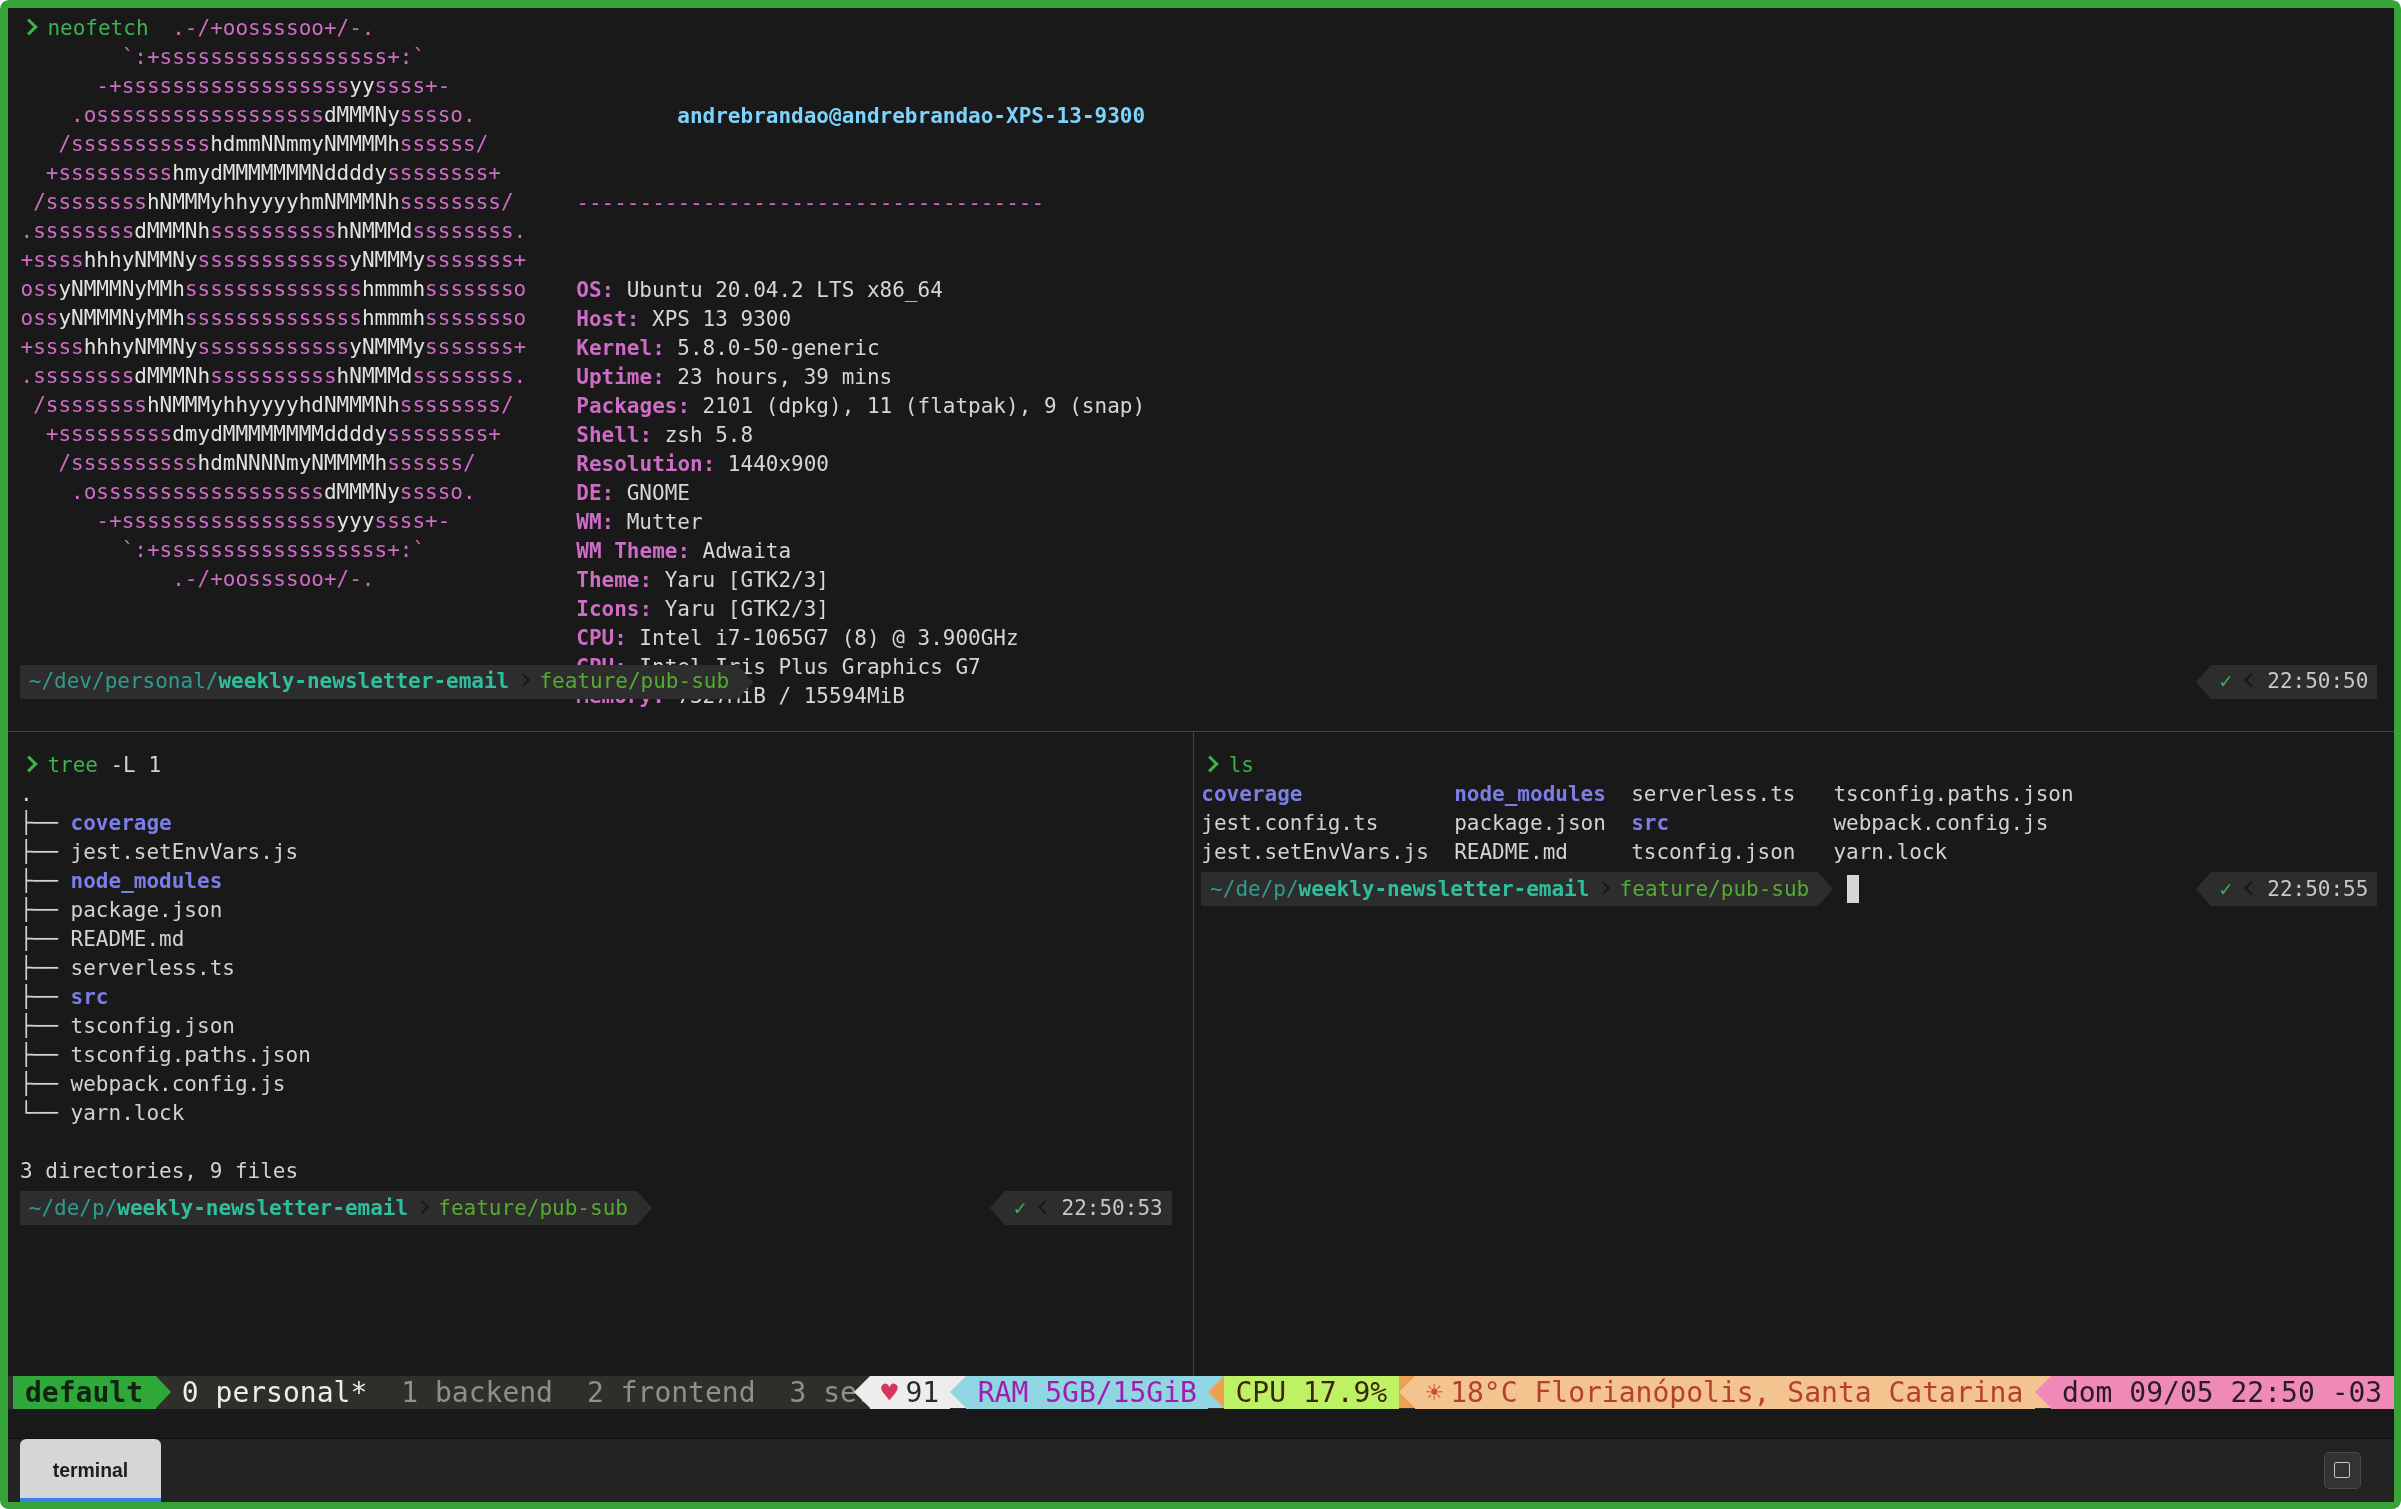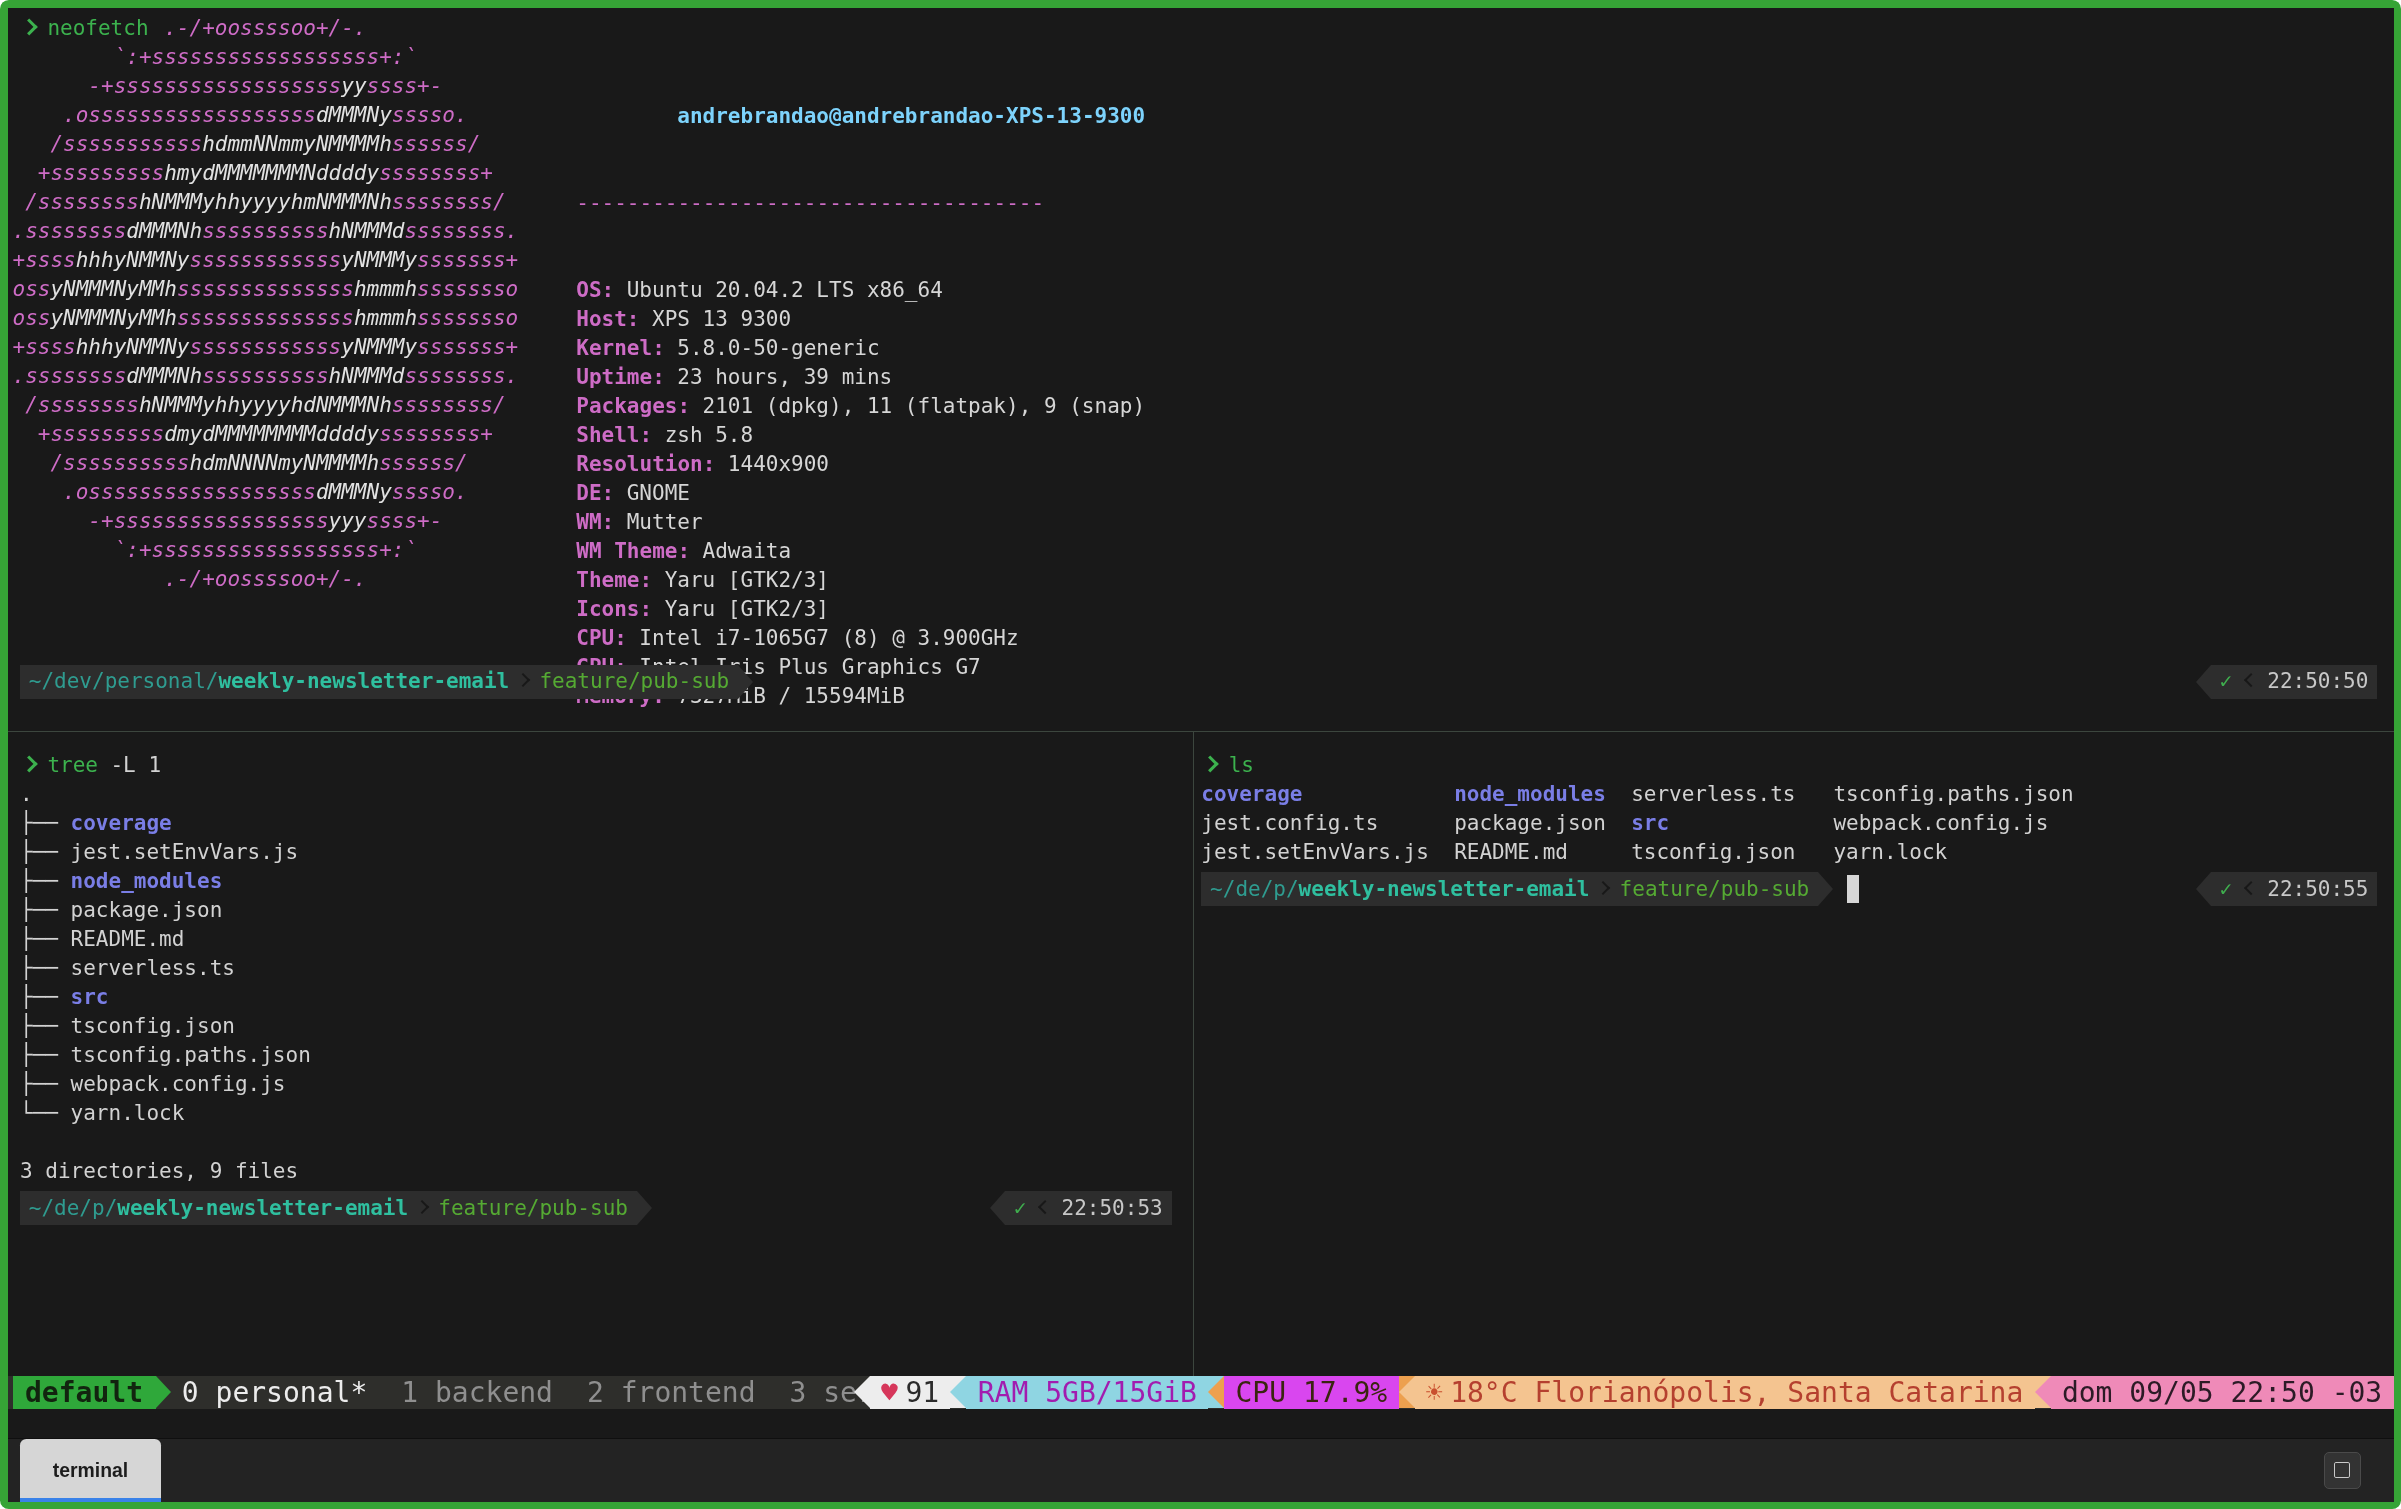--- a/index.html
+++ b/index.html
@@ -15,21 +15,21 @@
   pre{margin:0;font-family:inherit;}
   
   .pchev{display:inline-block;width:9.4px;height:9.4px;border-style:solid;border-width:3.1px 3.1px 0 0;border-color:#3cb24e;transform:rotate(45deg);margin:0 12.5px 3.8px 2.5px;vertical-align:middle;}
   
   .chev{display:inline-block;width:8.1px;height:8.1px;border-style:solid;border-width:2.5px 2.5px 0 0;border-color:#181818;}
   .chev.r{transform:rotate(45deg);margin:0 11.3px 2.5px 8.8px;vertical-align:middle;}
   .chev.l{transform:rotate(-135deg);margin:0 8.8px 2.5px 11.3px;vertical-align:middle;}
   
   .pane-top{position:relative;height:724px;overflow:hidden;}
   .row0{position:absolute;top:6.3px;left:12.5px;white-space:pre;}
-  .art{position:absolute;top:6.3px;left:5px;white-space:pre;font-style:italic;}
+  .art{position:absolute;top:6.3px;left:13px;white-space:pre;}
   .art .ap{color:#ce6cc6;}
   .art .aw{color:#e2e2e2;}
   .neoinfo{position:absolute;top:36px;left:calc(12.5px + 44ch);white-space:pre;}
   .ntitle{color:#7dd3fc;font-weight:bold;text-align:right;}
   .nsep{color:#ce6cc6;}
   .nlab{color:#ce6cc6;font-weight:bold;}
   .nval{color:#d6d6d6;margin-left:12.5px;}
   .hborder{height:1.3px;background:#3c463e;}
   .bottom{display:flex;height:644px;}
   .pane-bl{position:relative;width:1185px;padding:19px 0 0 12.5px;box-sizing:border-box;overflow:hidden;}
@@ -155,21 +155,21 @@
         <span class="sb-session">default</span>
         <span class="sb-tri"></span>
         <div class="sb-windows" id="sbwindows"><span class="win active">0 personal*</span><span class="win">1 backend</span><span class="win">2 frontend</span><span class="win">3 serverless</span></div>
       </div>
       <div class="sb-right" id="sbright">
           <span class="sbtri" style="background: transparent; border-right-color: rgb(237, 237, 237);"></span>
           <span class="sbseg" style="background: rgb(237, 237, 237); color: rgb(43, 43, 43);"><span class="wicon" style="color: rgb(214, 54, 90);">♥</span><span>91</span></span>
           <span class="sbtri" style="background: rgb(237, 237, 237); border-right-color: rgb(143, 213, 226);"></span>
           <span class="sbseg" style="background: rgb(143, 213, 226); color: #a21caf;"><span>RAM 5GB/15GiB</span></span>
           <span class="sbtri" style="background: rgb(143, 213, 226); border-right-color: rgb(237, 160, 79);"></span>
-          <span class="sbseg" style="background: #d946ef; color: rgb(58, 37, 16);"><span>CPU 17.9%</span></span>
+          <span class="sbseg" style="background: #bef264; color: rgb(58, 37, 16);"><span>CPU 17.9%</span></span>
           <span class="sbtri" style="background: rgb(237, 160, 79); border-right-color: rgb(244, 196, 144);"></span>
           <span class="sbseg" style="background: rgb(244, 196, 144); color: rgb(181, 64, 47);"><span class="wicon" style="color: rgb(201, 79, 46);">☀</span><span>18°C Florianópolis, Santa Catarina</span></span>
           <span class="sbtri" style="background: rgb(244, 196, 144); border-right-color: rgb(239, 138, 184);"></span>
           <span class="sbseg" style="background: rgb(239, 138, 184); color: rgb(44, 27, 38);"><span>dom 09/05 22:50 -03</span></span>
         </div>
     </div>
   </div>
 
   <div class="chrome">
     <div class="tabbar">

